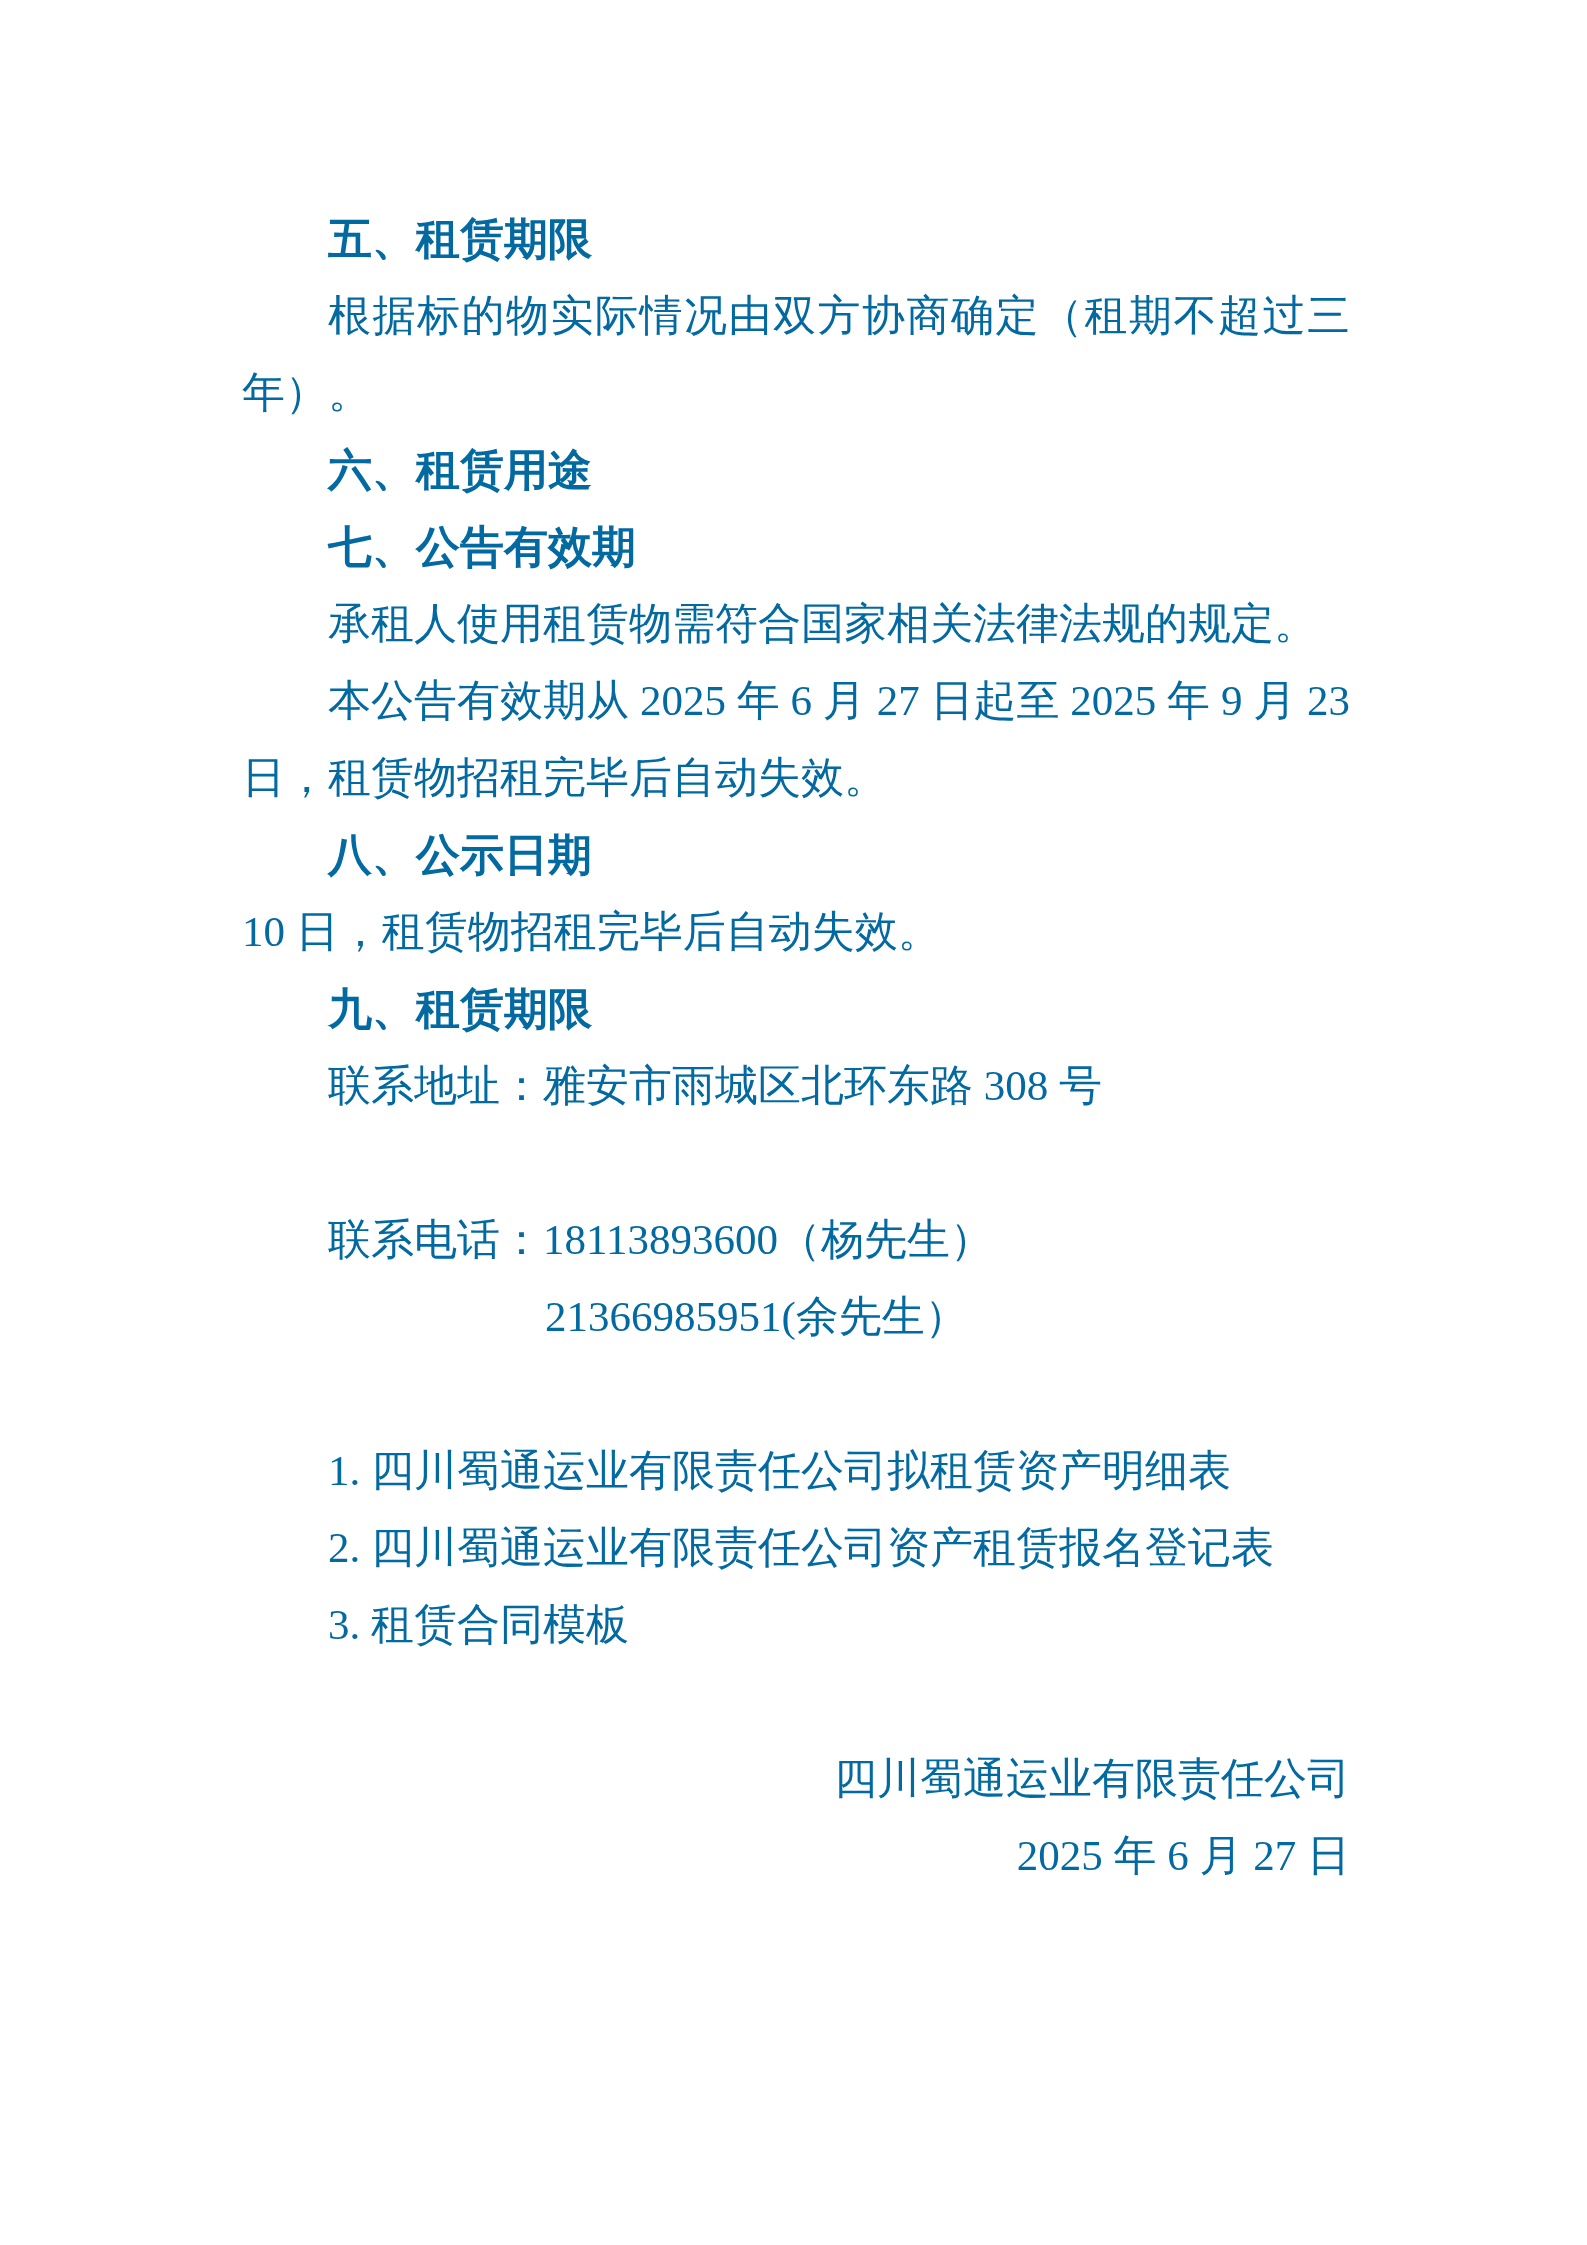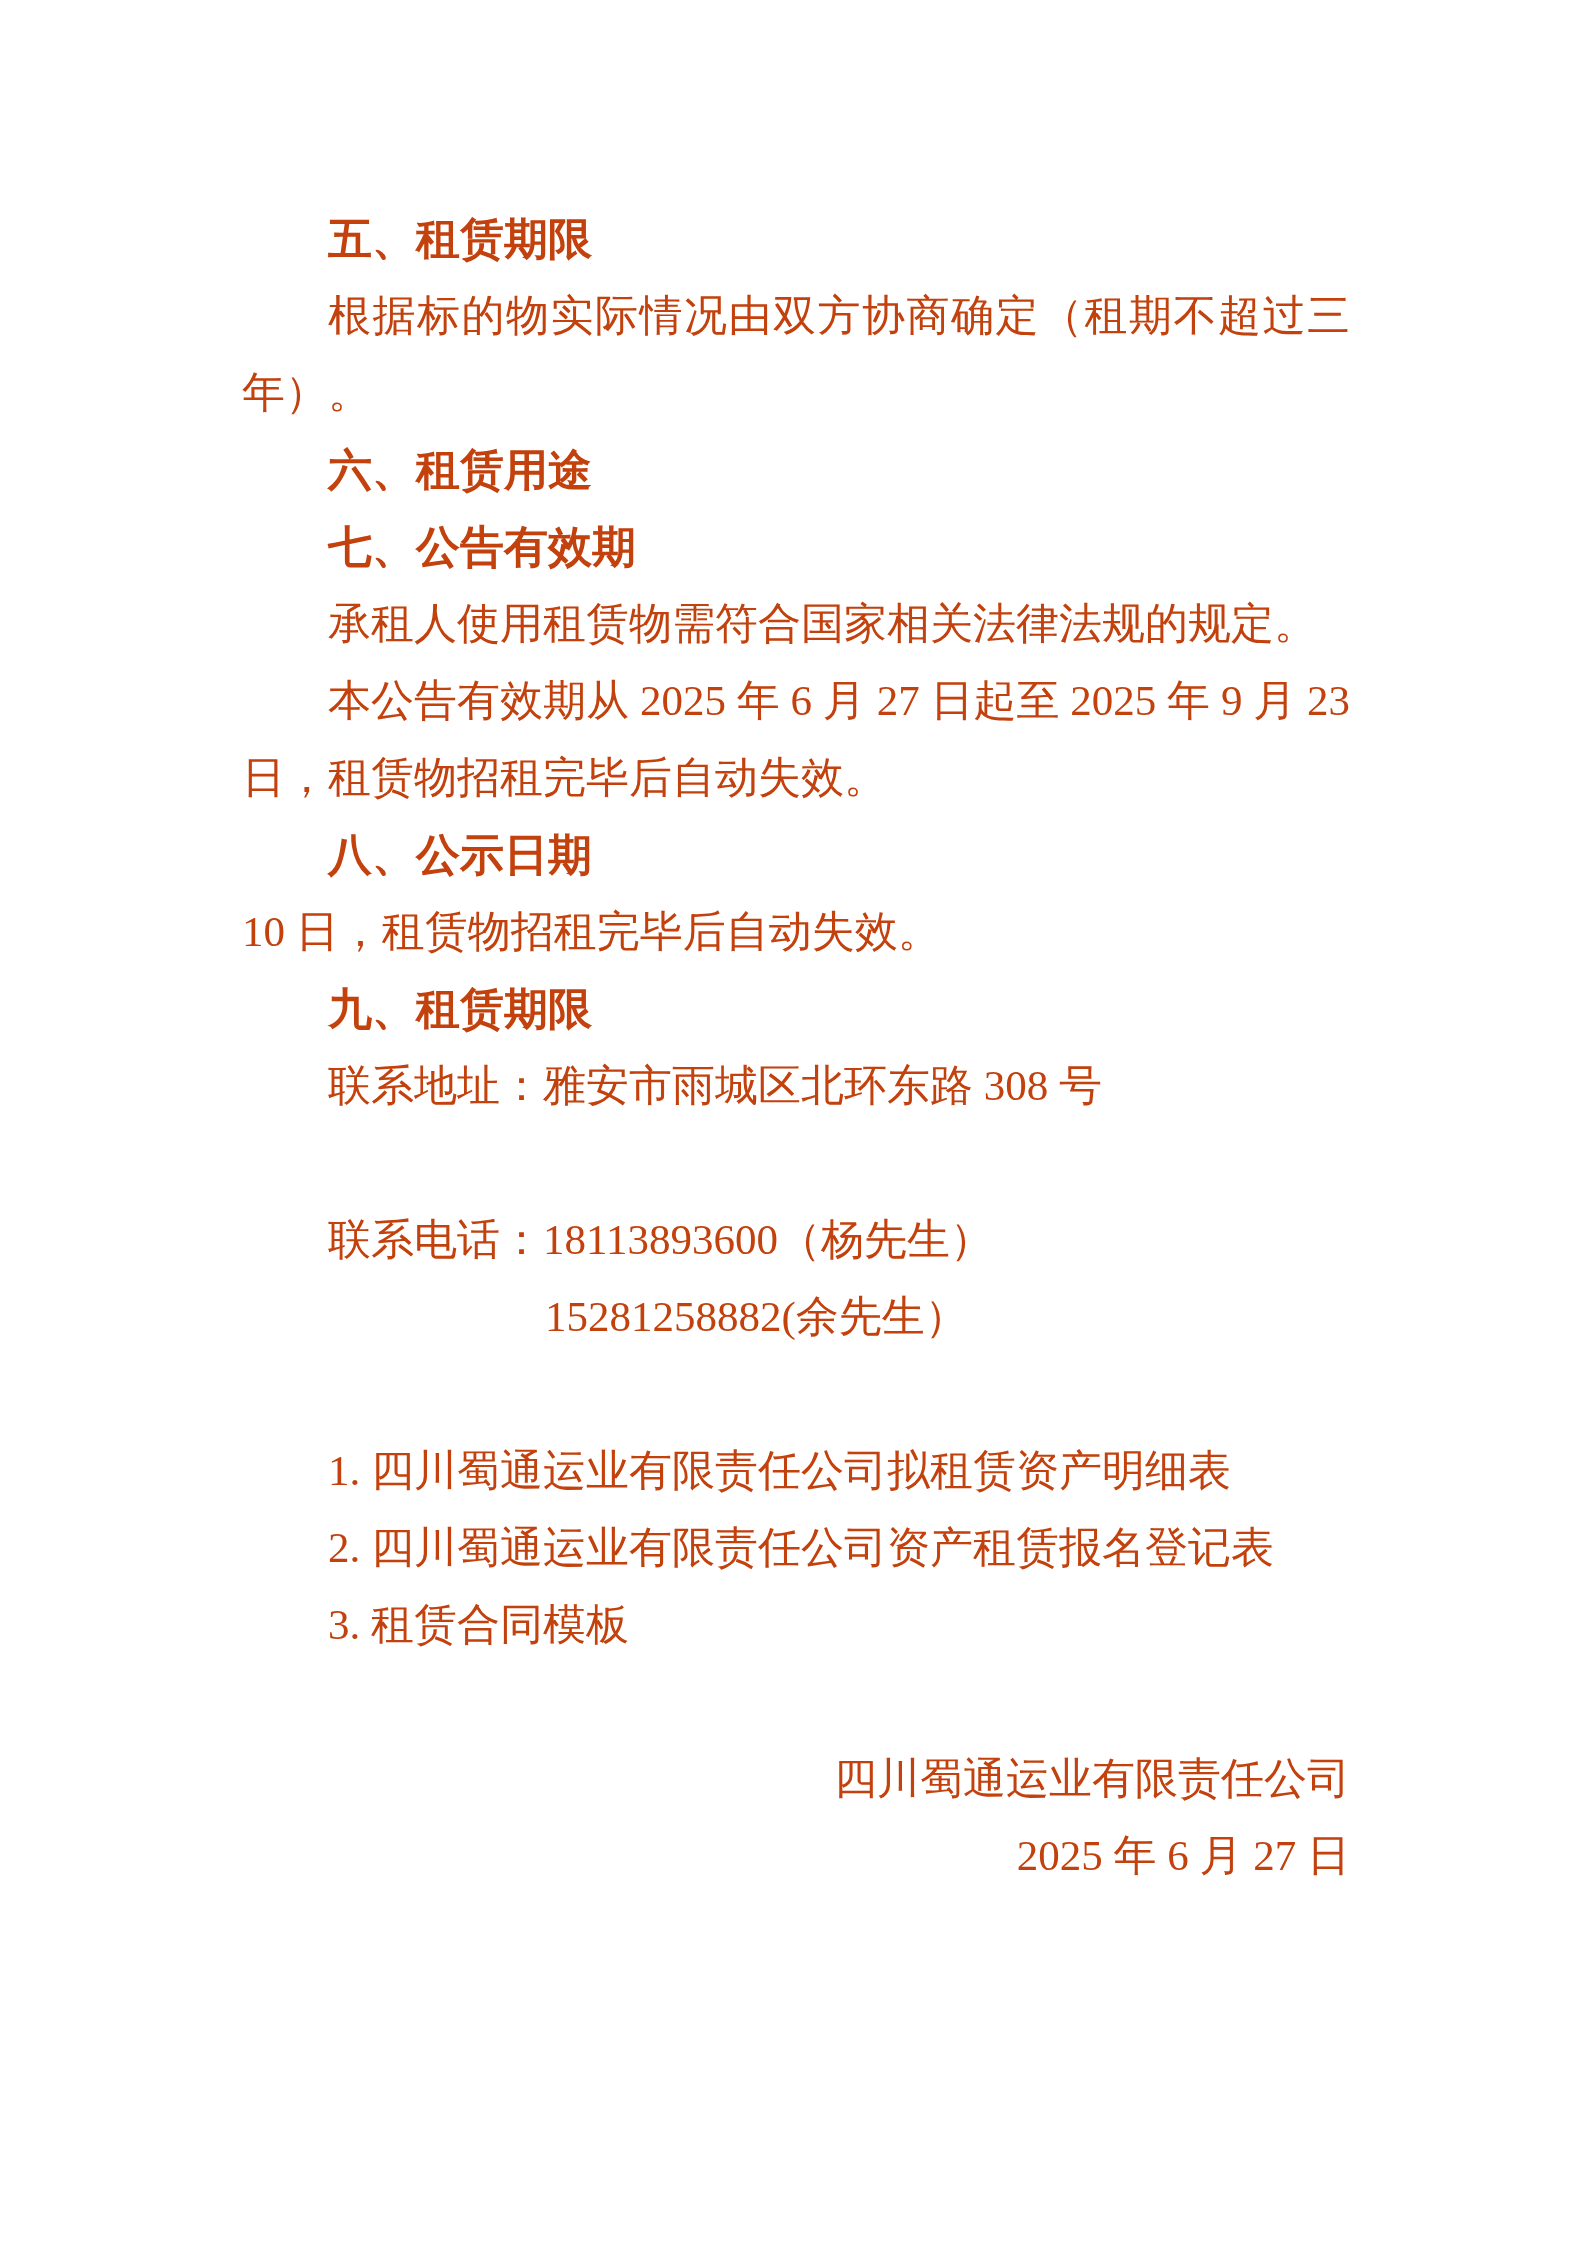--- a/index.html
+++ b/index.html
@@ -6,21 +6,21 @@
     margin: 0;
     padding: 0;
     background: #ffffff;
   }
   .page {
     position: relative;
     width: 1587px;
     height: 2245px;
     box-sizing: border-box;
     background: #ffffff;
-    color: #c2410c;
+    color: #0369a1;
     padding: 200px 237px 0 242px;
     font-family: "Liberation Serif", "DejaVu Serif", serif;
     font-size: 43px;
     line-height: 77px;
     overflow: hidden;
   }
   .line {
     min-height: 77px;
   }
   .heading {
@@ -65,21 +65,21 @@
 
   <div class="line heading">八、公示日期</div>
   <div class="line">10 日，租赁物招租完毕后自动失效。</div>
 
   <div class="line heading">九、租赁期限</div>
   <div class="line indent">联系地址：雅安市雨城区北环东路 308 号</div>
 
   <div class="blank"></div>
 
   <div class="line indent">联系电话：18113893600（杨先生）</div>
-  <div class="line phone2">15281258882(余先生）</div>
+  <div class="line phone2">21366985951(余先生）</div>
 
   <div class="blank"></div>
 
   <div class="line indent">1. 四川蜀通运业有限责任公司拟租赁资产明细表</div>
   <div class="line indent">2. 四川蜀通运业有限责任公司资产租赁报名登记表</div>
   <div class="line indent">3. 租赁合同模板</div>
 
   <div class="blank"></div>
 
   <div class="line sig">四川蜀通运业有限责任公司</div>

